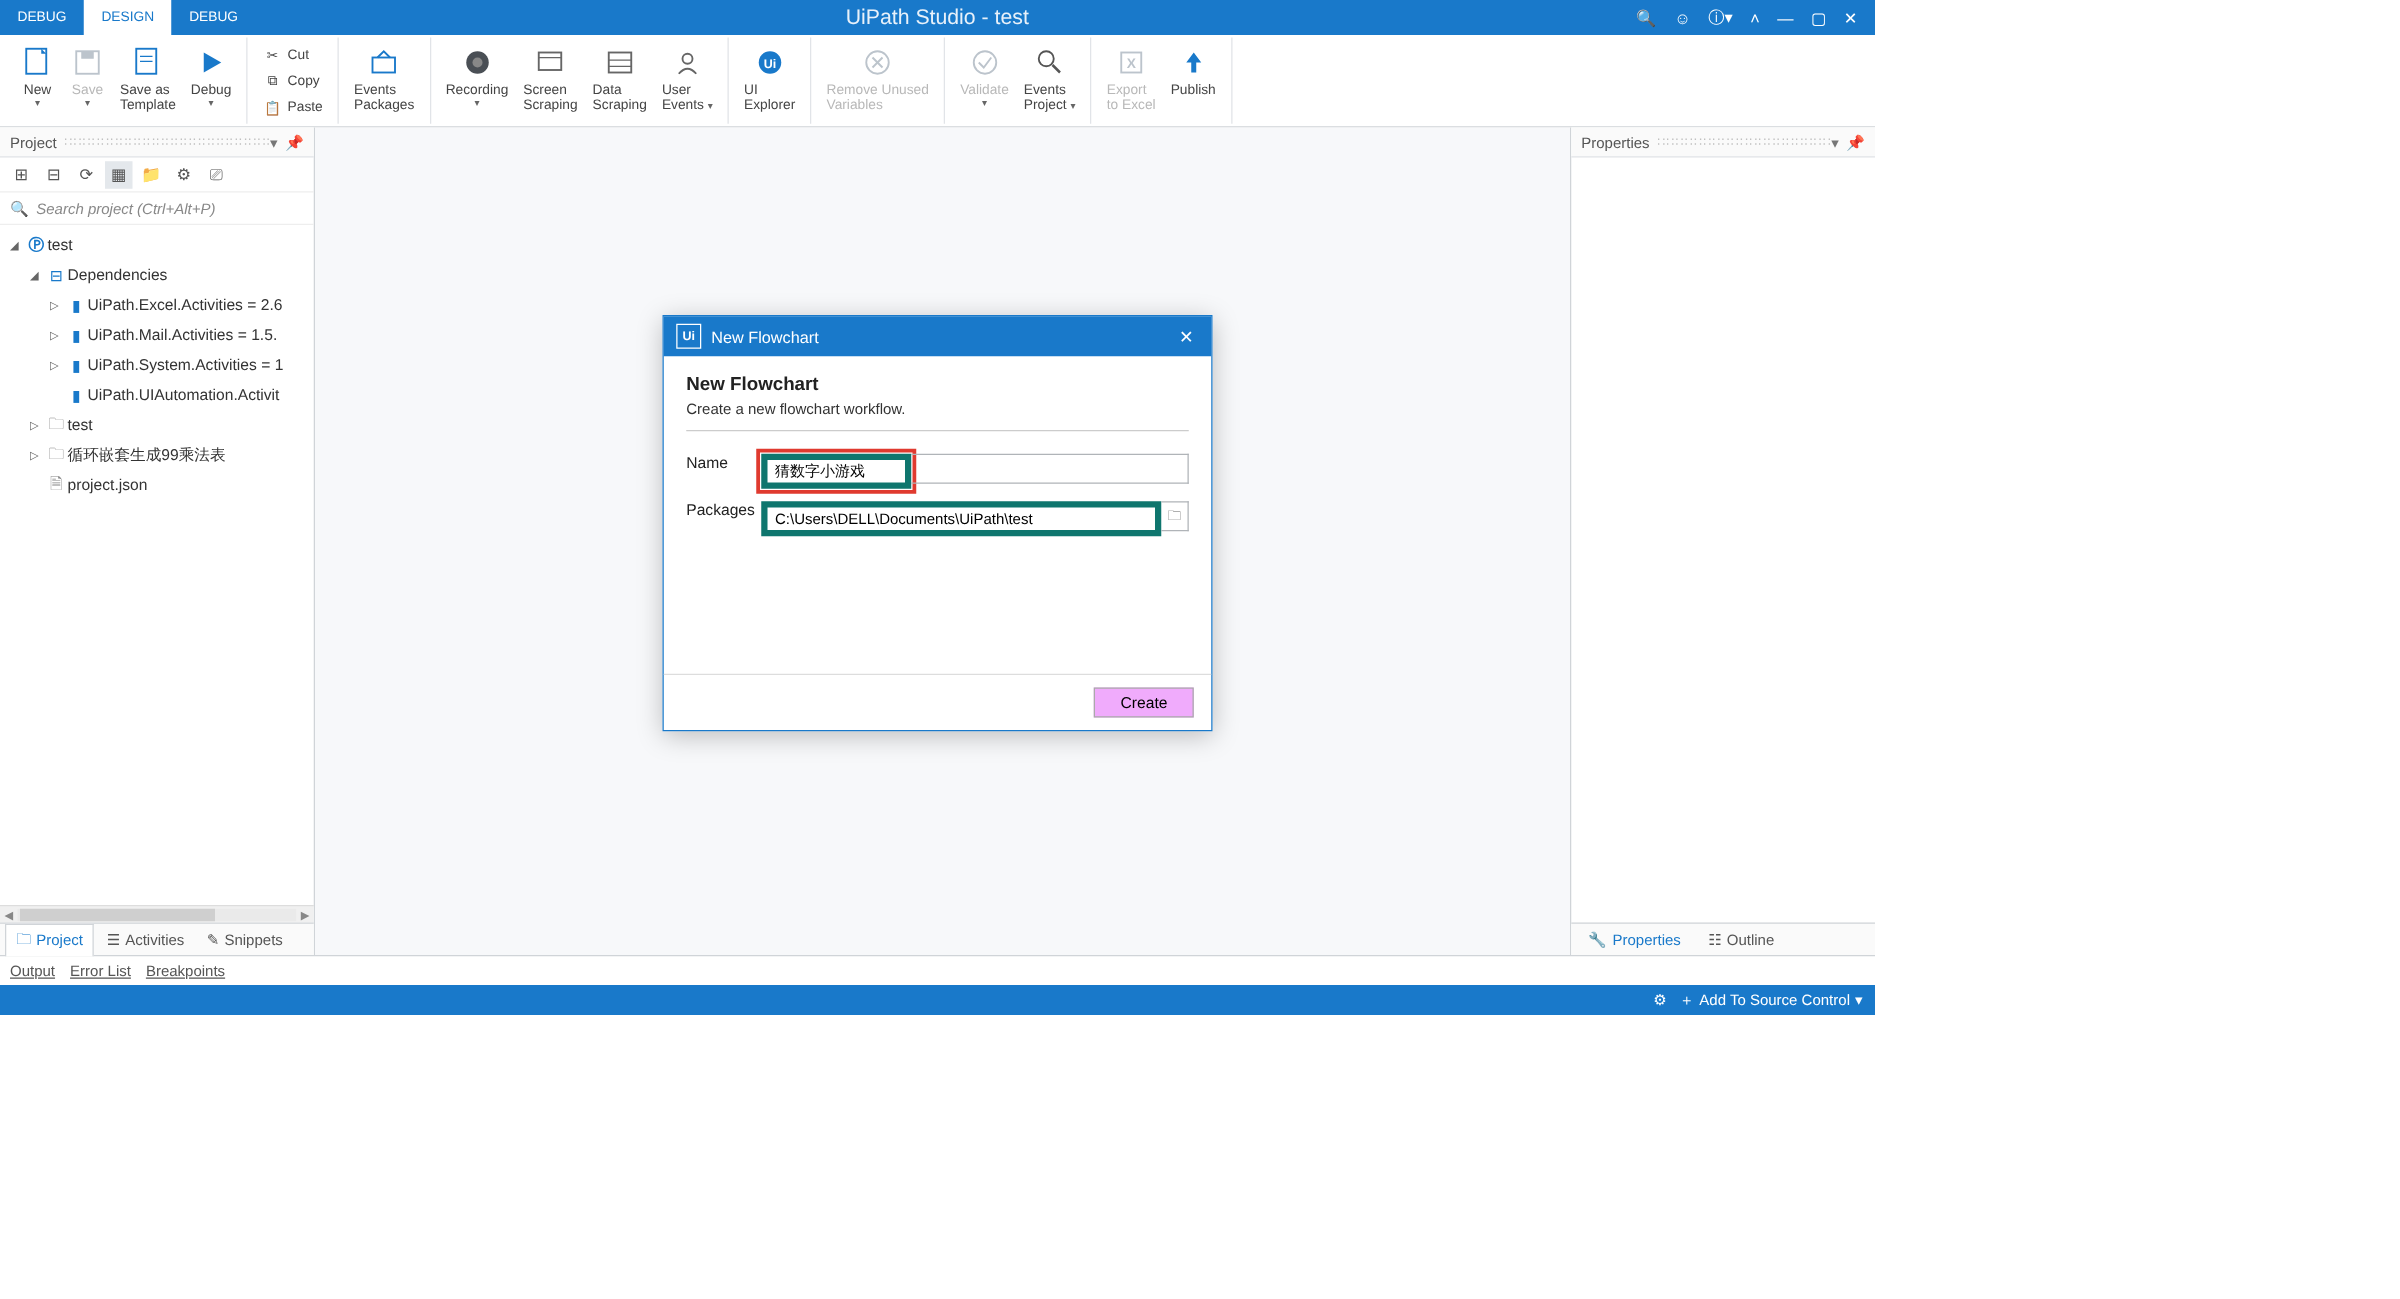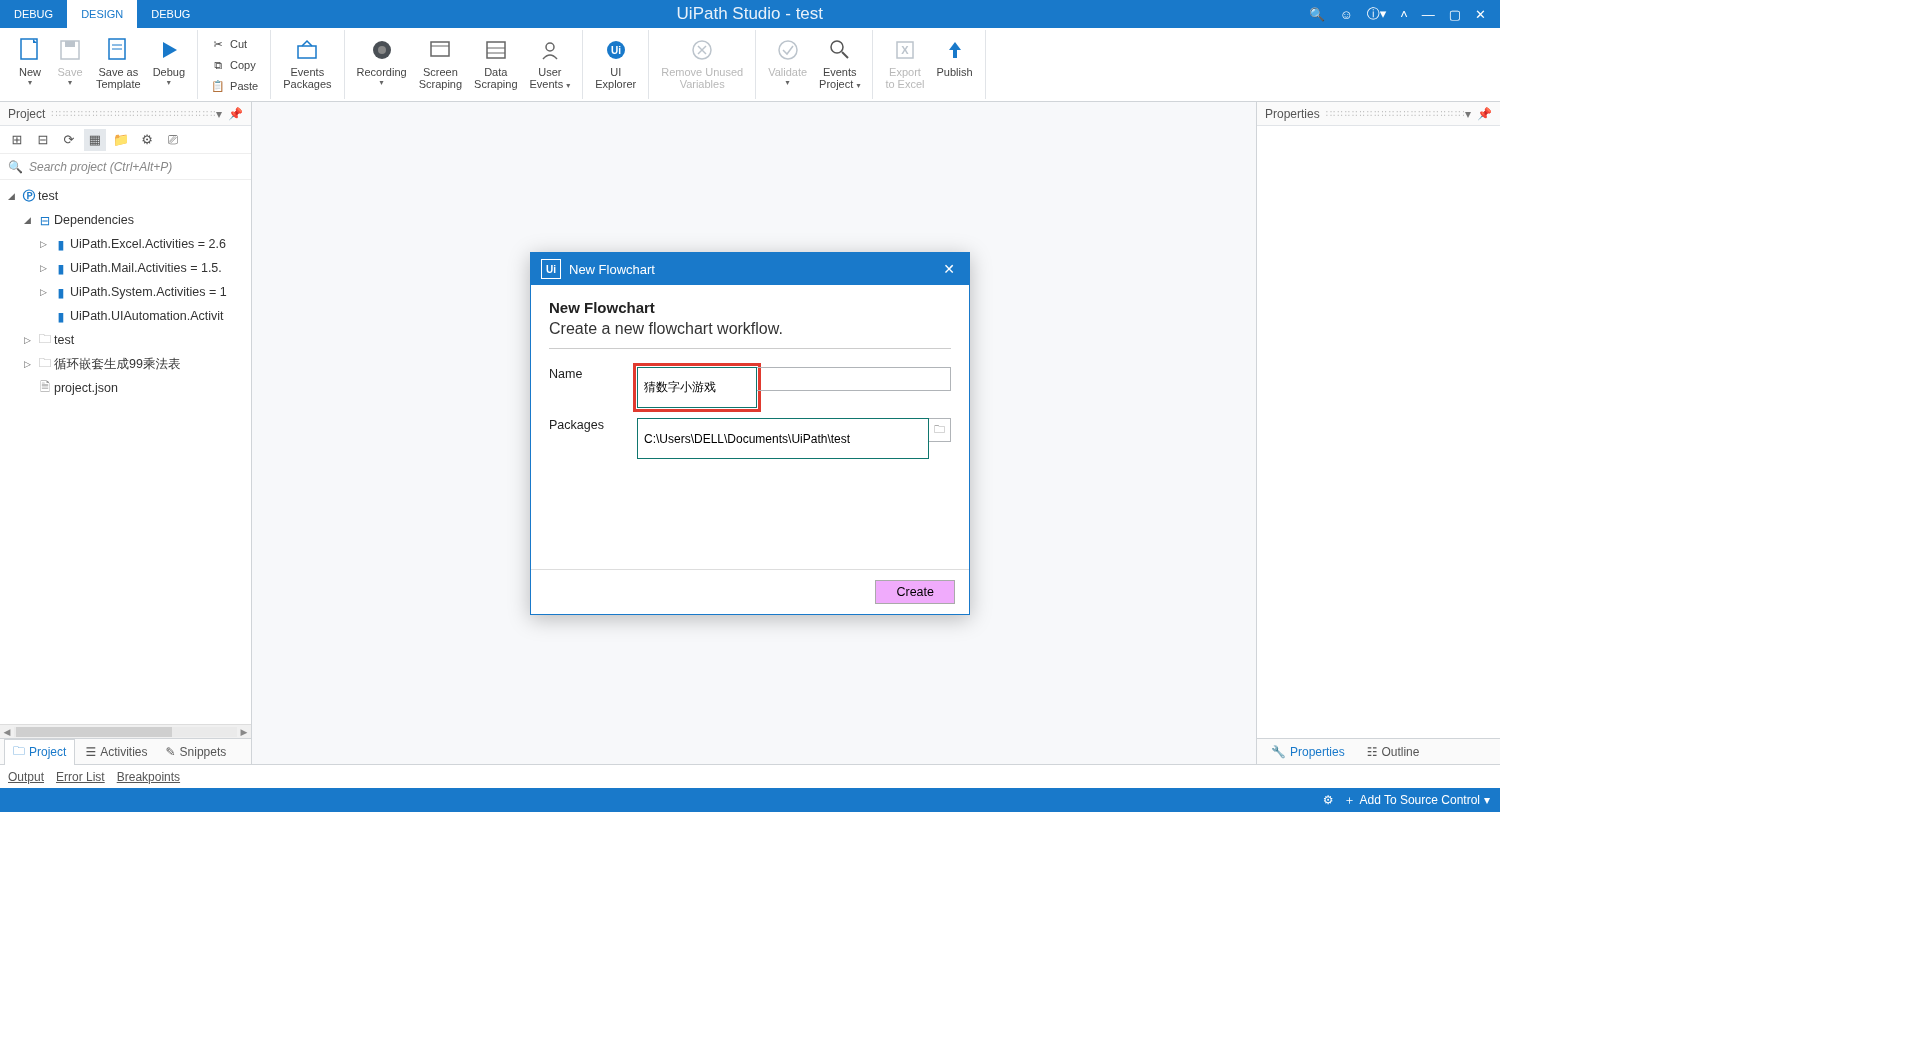--- a/index.html
+++ b/index.html
@@ -12,21 +12,21 @@
 .titletab.active { background: #fff; color: #1979ca; }
 .titlecenter { flex: 1; text-align: center; font-size: 17px; color: #e8f1fa; }
 .titlectrls { display: flex; align-items: center; gap: 14px; padding: 0 14px; }
 .titlectrls span { cursor: pointer; font-size: 13px; }
 
 
 .ribbon { height: 74px; background: #fff; border-bottom: 1px solid #d0d4d8; display: flex; align-items: center; padding: 2px 4px; }
 .rgroup { display: flex; align-items: flex-start; height: 100%; padding: 2px 6px; border-right: 1px solid #e1e4e8; }
 .rbtn { display: flex; flex-direction: column; align-items: center; justify-content: flex-start; padding: 4px 6px 0; cursor: pointer; min-width: 40px; }
 .rbtn .ricon { width: 28px; height: 28px; display: flex; align-items: center; justify-content: center; margin-bottom: 2px; }
-.rbtn .rlbl { font-size: 11px; color: #444; text-align: center; line-height: 12px; }
+.rbtn .rlbl { font-size: 11px; color: #444; text-align: left; line-height: 12px; }
 .rbtn.disabled .rlbl { color: #b8b8b8; }
 .rbtn .rarrow { font-size: 8px; color: #666; }
 .rsmall { display: flex; flex-direction: column; gap: 1px; padding-top: 2px; }
 .rsmallbtn { display: flex; align-items: center; gap: 4px; padding: 2px 6px; font-size: 11px; color: #444; cursor: pointer; }
 .rsmallbtn .sicon { width: 16px; height: 16px; display: flex; align-items: center; justify-content: center; }
 
 
 .workspace { display: flex; height: calc(100% - 28px - 74px - 24px - 24px); }
 .leftpanel { width: 252px; border-right: 1px solid #d0d4d8; display: flex; flex-direction: column; background: #fff; }
 .panelhdr { height: 24px; background: #fafafa; display: flex; align-items: center; padding: 0 8px; font-size: 12px; color: #555; border-bottom: 1px solid #e1e4e8; }
@@ -73,25 +73,25 @@
 .statusbar .srcctrl { display:flex; align-items:center; gap:4px; cursor:pointer; }
 
 
 .dialog { position: absolute; left: 530px; top: 252px; width: 440px; background:#fff; border:1px solid #1979ca; box-shadow: 0 4px 20px rgba(0,0,0,0.25); z-index: 100; }
 .dlgtitle { height: 32px; background:#1979ca; color:#fff; display:flex; align-items:center; padding: 0 10px; }
 .dlgtitle .dlogo { width:20px; height:20px; border:1.5px solid #fff; display:flex; align-items:center; justify-content:center; font-size:10px; font-weight:bold; margin-right:8px; }
 .dlgtitle .dtxt { flex:1; font-size:13px; }
 .dlgtitle .dclose { cursor:pointer; font-size:14px; padding:0 4px; }
 .dlgbody { padding: 14px 18px 10px; }
 .dlgh1 { font-size: 15px; font-weight: bold; color:#222; margin-bottom:4px; }
-.dlgsub { font-size: 16px; color:#333; padding-bottom:10px; border-bottom:1px solid #ccc; margin-bottom:18px; }
+.dlgsub { font-size: 12px; color:#333; padding-bottom:10px; border-bottom:1px solid #ccc; margin-bottom:18px; }
 .dlgrow { display:flex; align-items:flex-start; margin-bottom:10px; }
 .dlgrow label { width:60px; font-size:12.5px; color:#222; }
 .dlgrow .inwrap { flex:1; display:flex; }
-.dlgrow input { flex:1; height:41px; border:1px solid #0f766e; padding: 0 6px; font-size:12px;margin-left:28px; }
+.dlgrow input { flex:1; height:28px; border:5px solid #0f766e; padding: 0 6px; font-size:12px; }
 .highlight { outline: 3px solid #e03a2f; outline-offset: 1px; width: 120px !important; flex: none !important; }
 .dlgrow .browse { width:22px; height:24px; border:1px solid #b0b4b8; border-left:none; display:flex; align-items:center; justify-content:center; color:#666; cursor:pointer; font-size:11px; }
 .dlgfoot { border-top:1px solid #ddd; padding:10px 14px; display:flex; justify-content:flex-end; }
 .dlgfoot button { padding: 4px 20px; font-size:12.5px; background:#f0abfc; border:1px solid #aaa; cursor:pointer; }
 
 svg { display:block; }
 </style>
 </head>
 <body>
 

